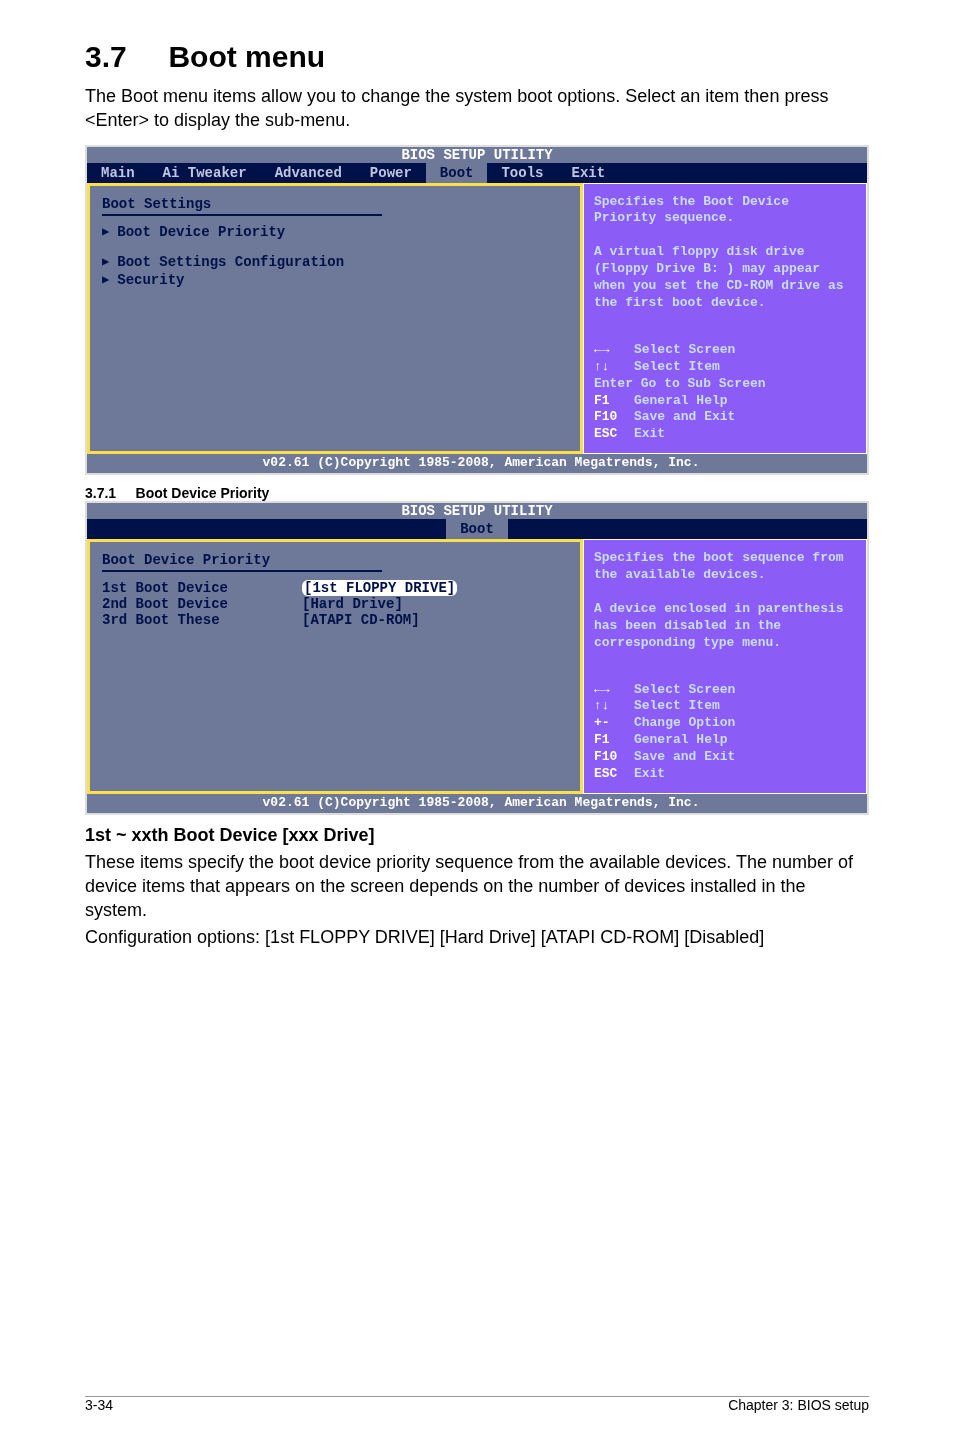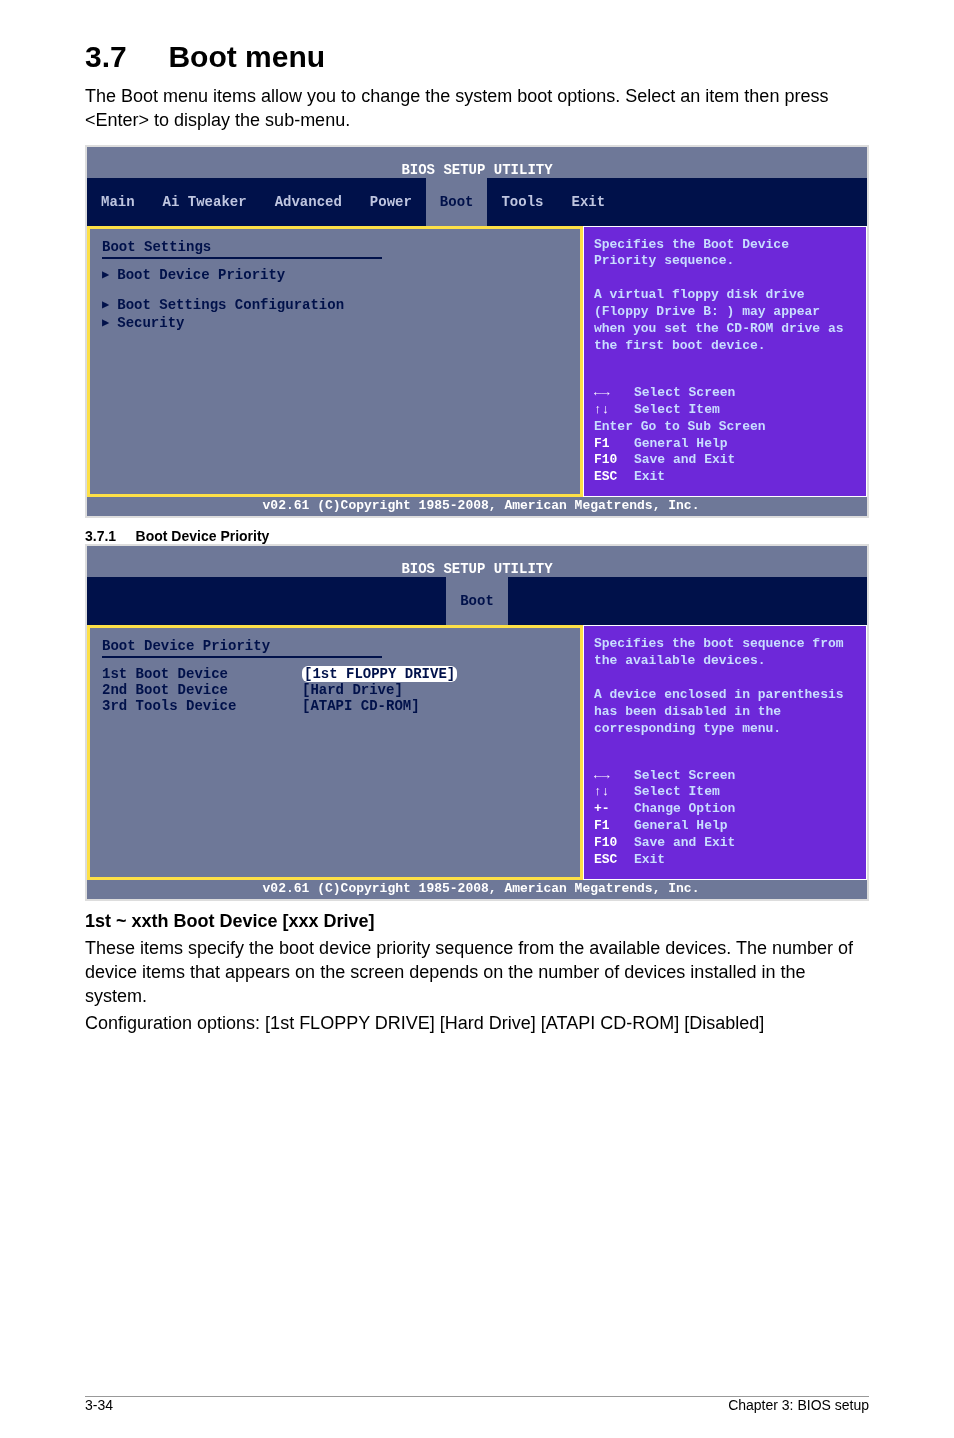--- a/index.html
+++ b/index.html
@@ -23,37 +23,36 @@
       font-size: 14px;
       color: #000;
       margin-bottom: 10px;
     }
     .bios-title {
       color: #fff;
       text-align: center;
       padding: 0;
       font-size: 14px;
       background: #6e7898;
-      margin-top: 15px;
     }
     .tabrow { display: flex; background: #00114a; color: #bfc6e0; }
-    .tabrow > div { padding: 16px 14px; }
+    .tabrow > div { padding: 2px 14px; }
     .tab-active { background: #6e7898; color: #00114a; }
     .panes { display: flex; }
     .leftpane {
       flex: 64;
       background: #6e7898;
       border: 3px solid #fde047;
       min-height: 230px;
       padding: 10px 12px;
       color: #00114a;
     }
     .rightpane {
       flex: 36;
-      background: #6d28d9;
+      background: #8b5cf6;
       color: #c8ddff;
       border: 1px solid #fff;
       padding: 10px 10px;
       line-height: 1.3;
       font-size: 13px;
     }
     .heading-row { color: #00114a; }
     .hr-line { border-bottom: 2px solid #00114a; margin: 2px 0 8px 0; width: 60%; }
     .submenu-item { color: #00114a; margin: 2px 0; display: flex; align-items: center; }
     .submenu-item .tri { margin-right: 8px; font-size: 12px; color: #00114a; }
@@ -159,21 +158,21 @@
       <div class="hr-line"></div>
       <div class="field-row">
         <span class="field-label">1st Boot Device</span>
         <span class="field-val field-highlight">[1st FLOPPY DRIVE]</span>
       </div>
       <div class="field-row">
         <span class="field-label">2nd Boot Device</span>
         <span class="field-val">[Hard Drive]</span>
       </div>
       <div class="field-row">
-        <span class="field-label">3rd Tools Device</span>
+        <span class="field-label">3rd Boot These</span>
         <span class="field-val">[ATAPI CD-ROM]</span>
       </div>
     </div>
     <div class="rightpane">
       <div style="white-space:pre-line">Specifies the boot sequence from the available devices.
 
 A device enclosed in parenthesis has been disabled in the corresponding type menu.</div>
       <div class="navhelp-block">
         <div><span class="navkey">←→</span><span>Select Screen</span></div>
         <div><span class="navkey">↑↓</span><span>Select Item</span></div>

